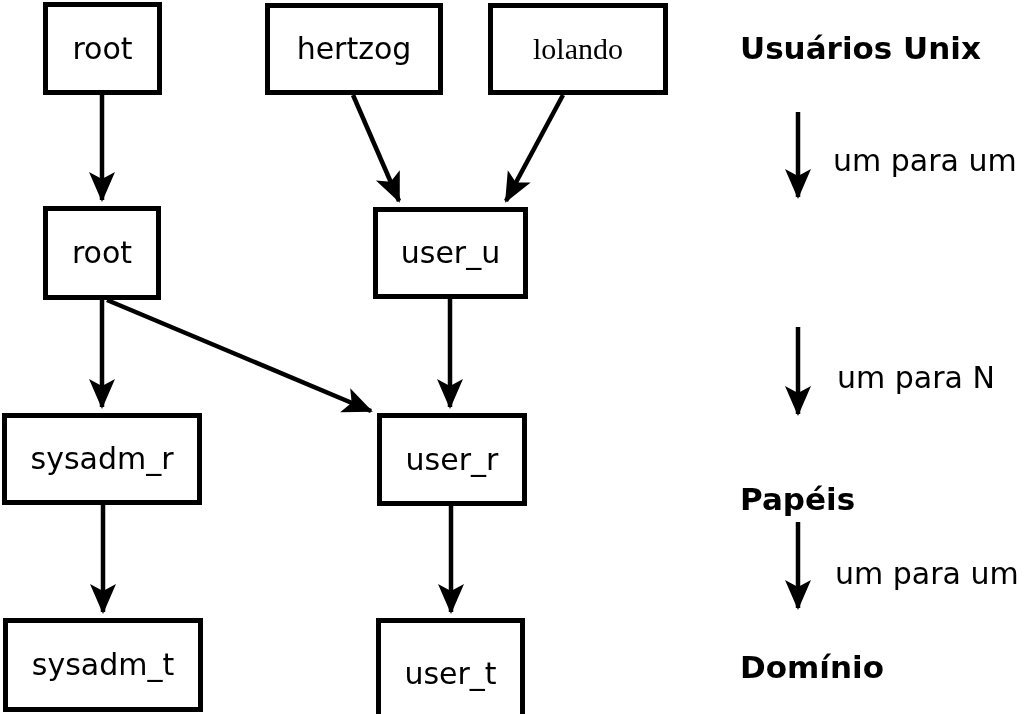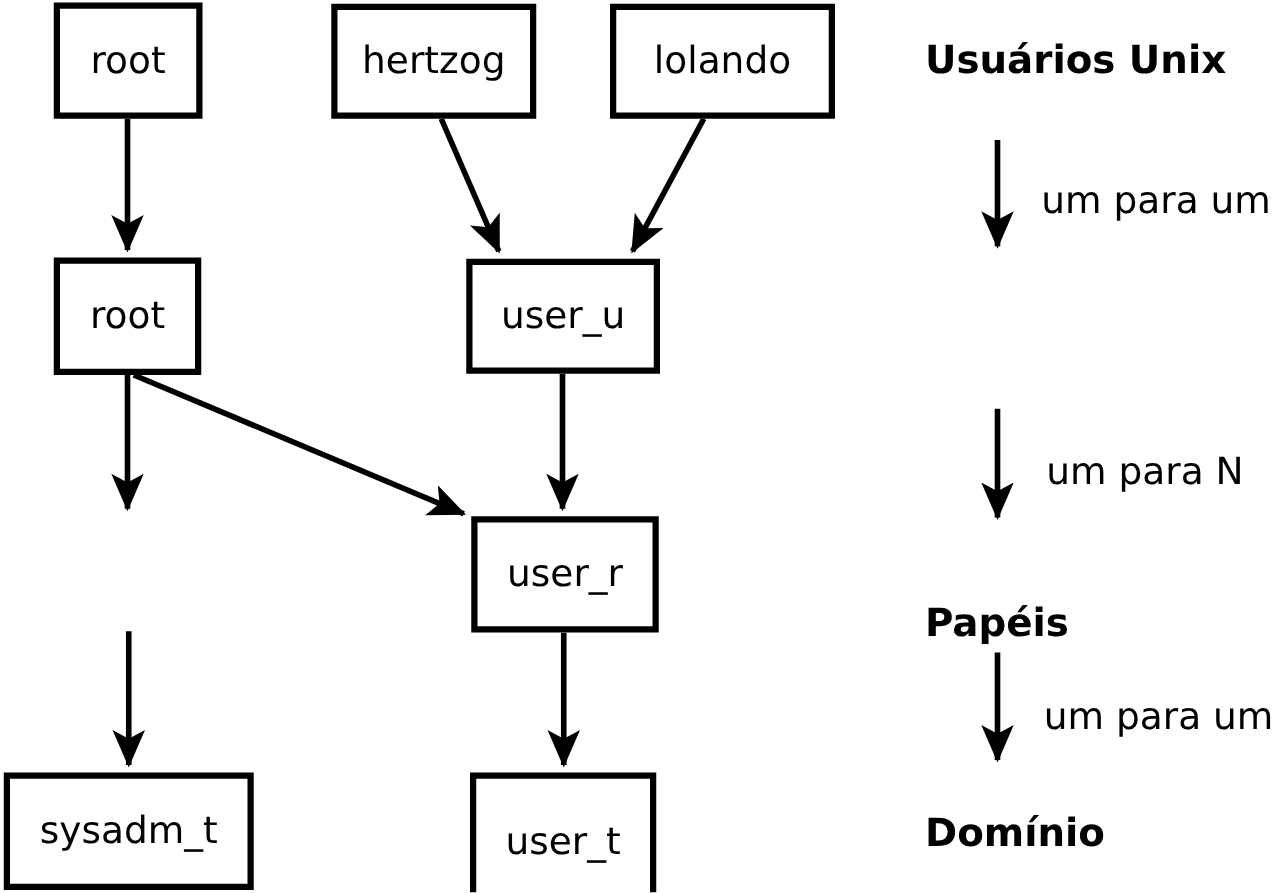--- a/index.html
+++ b/index.html
@@ -44,22 +44,22 @@
   }
   .rel-label {
     position: absolute;
     font-size: 30px;
     font-weight: normal;
     line-height: 1;
     white-space: nowrap;
   }
   
   .n-root-unix   { left: 43px;  top: 2px;   width: 119px; height: 93px; }
-  .n-hertzog     { left: 265px; top: 3px;   width: 164px; height: 92px; }
-  .n-lolando     { left: 488px; top: 3px;   width: 180px; height: 92px; }
+  .n-hertzog     { left: 265px; top: 3px;   width: 178px; height: 92px; }
+  .n-lolando     { left: 488px; top: 3px;   width: 180px; height: 92px; font-family: Liberation Serif, serif; }
   .n-root-sel    { left: 43px;  top: 206px; width: 118px; height: 94px; }
   .n-user-u      { left: 373px; top: 207px; width: 155px; height: 92px; justify-content: center; }
   .n-sysadm-r    { left: 2px;   top: 413px; width: 200px; height: 92px; }
   .n-user-r      { left: 377px; top: 413px; width: 150px; height: 93px; }
   .n-sysadm-t    { left: 3px;   top: 618px; width: 200px; height: 94px; }
   .n-user-t      { left: 376px; top: 618px; width: 149px; height: 112px; }
   
   .l-usuarios    { left: 740px; top: 28px;  }
   .l-rel1        { left: 833px; top: 146px; }
   .l-identidades { left: 740px; top: 218px; }
@@ -102,20 +102,23 @@
   </div>
   <div class="node n-lolando">
     <span>lolando</span>
   </div>
   <div class="node n-root-sel">
     <span>root</span>
   </div>
   <div class="node n-user-u">
     <span>user_u</span>
   </div>
+  <div class="node n-sysadm-r">
+    <span>sysadm_r</span>
+  </div>
   <div class="node n-user-r">
     <span>user_r</span>
   </div>
   <div class="node n-sysadm-t">
     <span>sysadm_t</span>
   </div>
   <div class="node n-user-t">
     <span>user_t</span>
   </div>
 

